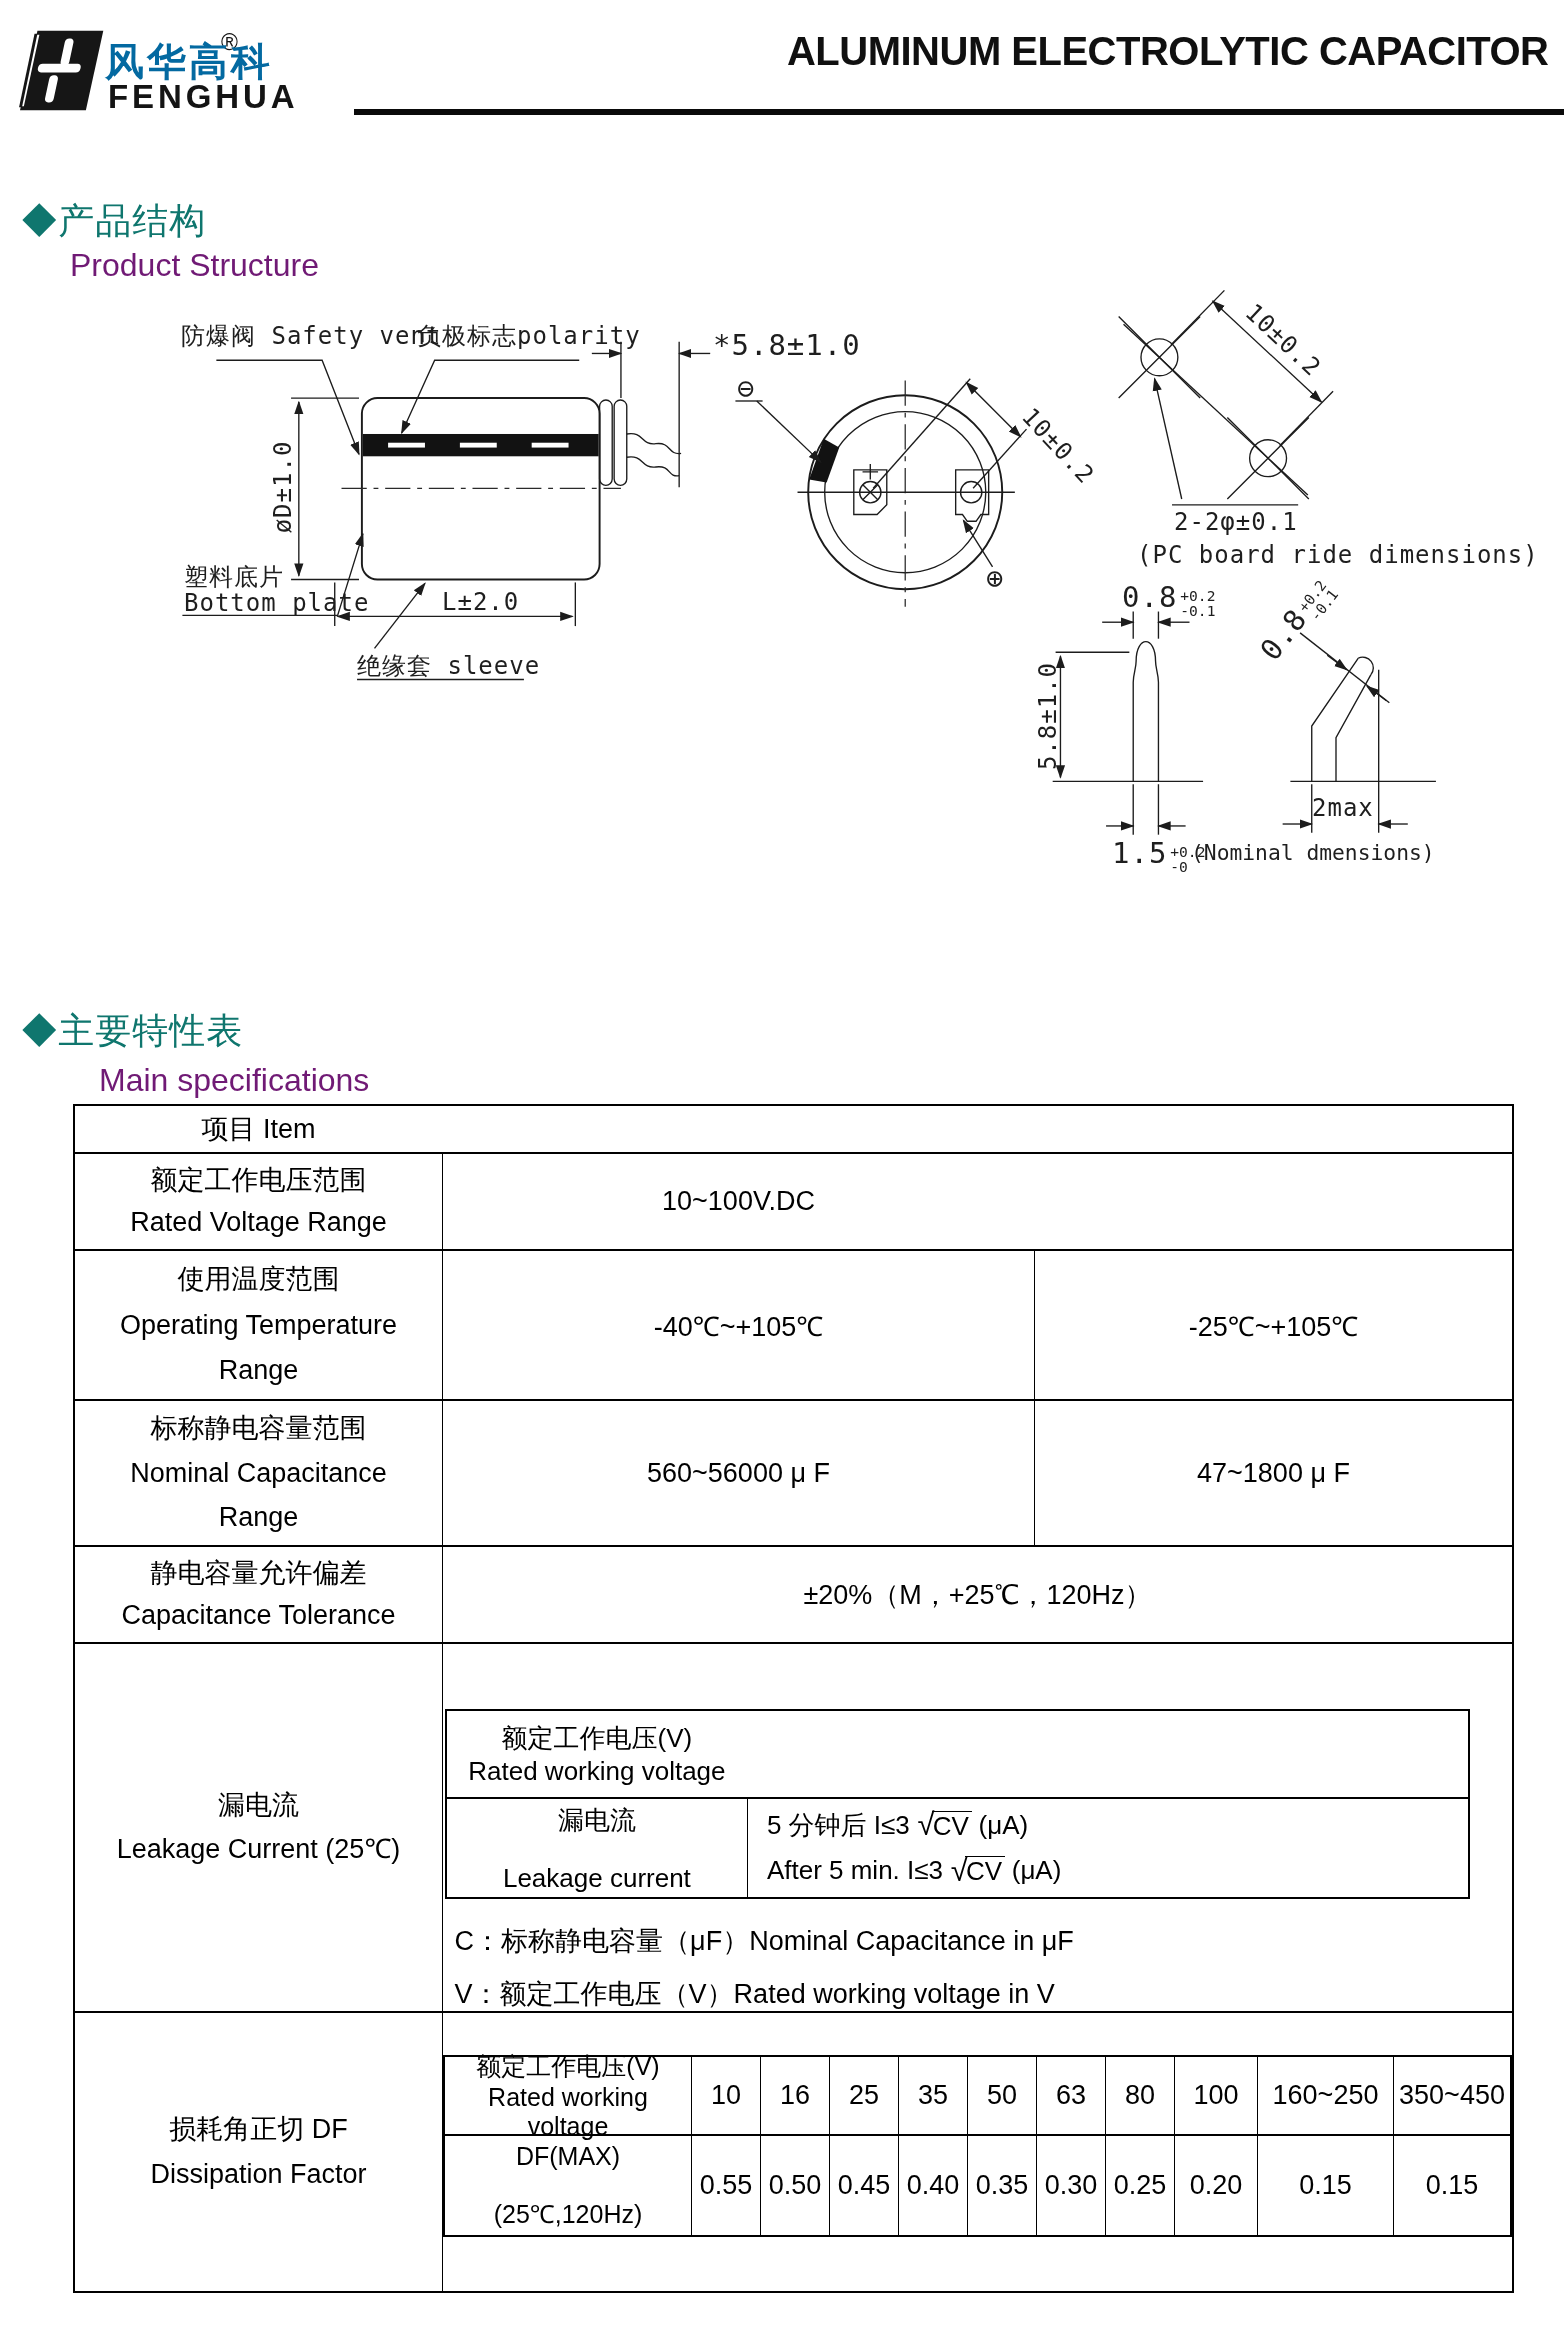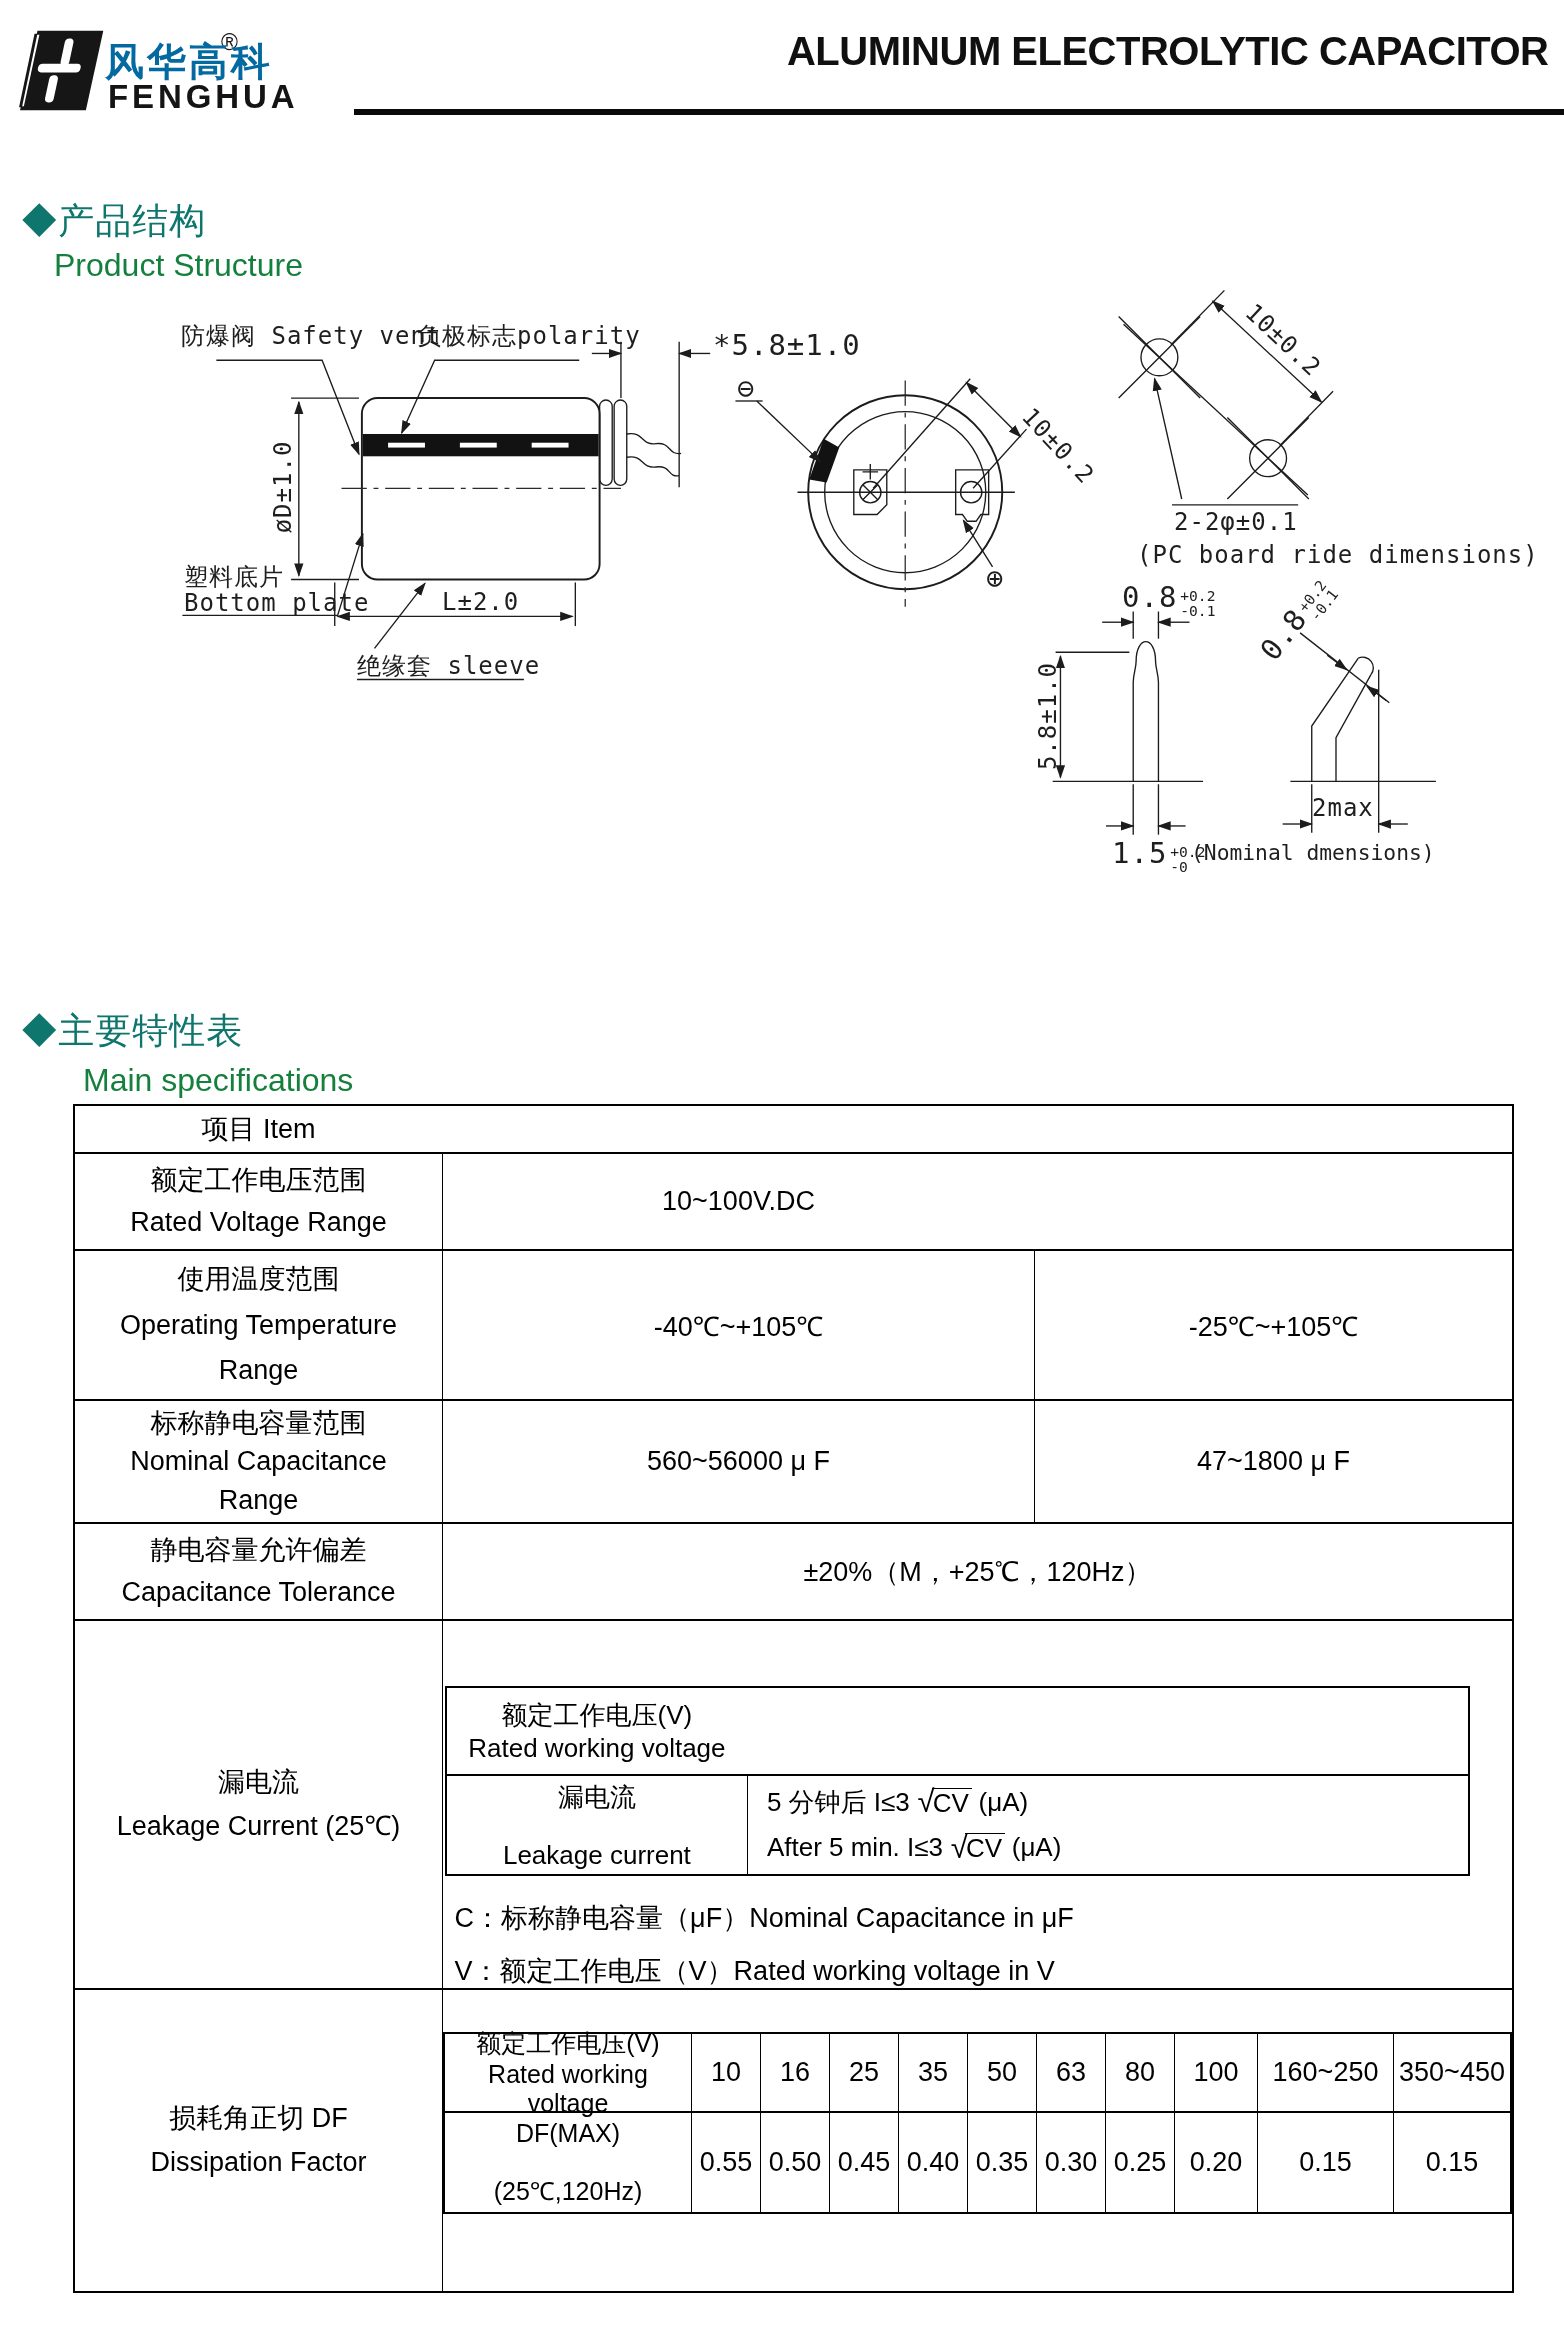--- a/index.html
+++ b/index.html
@@ -6,21 +6,21 @@
   .page{position:relative;width:1564px;height:2332px;background:#ffffff;overflow:hidden;
         font-family:"Liberation Sans",sans-serif;color:#000;}
   
   .logo-cn{position:absolute;left:105px;top:35px;font-size:39px;font-weight:700;letter-spacing:2.9px;color:#0369a1;}
   .logo-en{position:absolute;left:108px;top:78px;font-size:33px;font-weight:700;letter-spacing:3.9px;color:#141414;}
   .reg-mark{position:absolute;left:221px;top:29px;font-size:23px;color:#141414;}
   .doc-title{position:absolute;right:15.5px;top:29px;font-size:40px;font-weight:700;letter-spacing:-0.5px;color:#101010;white-space:nowrap;}
   .title-rule{position:absolute;left:354px;top:109px;width:1210px;height:5.8px;background:#0a0a0a;}
   
   .sec-cn{position:absolute;font-size:36px;font-weight:500;color:#0f766e;letter-spacing:1px;}
-  .sec-en{position:absolute;font-size:32px;font-weight:400;color:#15803d;}
+  .sec-en{position:absolute;font-size:32px;font-weight:400;color:#701a75;margin-left:16px;}
   .h1cn{left:21.3px;top:197px;} .h1en{left:54px;top:247px;}
   .h2cn{left:21.3px;top:1007px;} .h2en{left:83px;top:1062px;}
   
   .diagram-svg{position:absolute;left:0;top:0;width:1564px;height:932px;}
   .ln{fill:none;stroke:#1c1c1c;stroke-width:2;}
   .thin{stroke-width:1.4;}
   .cl{fill:none;stroke:#2a2a2a;stroke-width:1.3;stroke-dasharray:26 7 5 7;}
   .dim{fill:none;stroke:#1c1c1c;stroke-width:1.4;}
   .cad{position:absolute;font-family:"DejaVu Sans Mono",monospace;font-size:24px;color:#1e1e1e;
        white-space:nowrap;letter-spacing:1px;}
@@ -30,21 +30,21 @@
   .dimnum{font-size:29px;}
   .sym{font-size:29px;letter-spacing:0;}
   
   .spec-table{position:absolute;left:73px;top:1104px;width:1441px;height:1189px;
               border:2.9px solid #000;box-sizing:border-box;display:flex;flex-direction:column;
               font-size:27px;}
   .t-row{display:flex;box-sizing:border-box;flex:0 0 auto;}
   .t-row + .t-row{border-top:2.9px solid #000;}
   .t-cell{box-sizing:border-box;display:flex;align-items:center;justify-content:center;text-align:center;}
   .t-cell + .t-cell{border-left:1.9px solid #000;}
-  .h-head{height:46px;} .h-r1{height:97px;} .h-r2{height:150px;} .h-r3{height:123px;}
+  .h-head{height:46px;} .h-r1{height:97px;} .h-r2{height:150px;} .h-r3{height:146px;}
   .h-r4{height:97px;} .h-r5{height:369px;} .h-r6{flex:1 1 auto;}
   .c-item{flex:0 0 367px;flex-direction:column;}
   .c-v1{flex:0 0 592px;} .c-grow{flex:1 1 auto;}
   .spread{justify-content:space-evenly;} .tight{justify-content:center;gap:11.6px;}
   .lh{line-height:33px;}
   
   .c-leak{position:relative;display:block;}
   .ltable{position:absolute;left:1.9px;top:65px;width:1025px;height:190px;border:2.9px solid #000;
           box-sizing:border-box;display:flex;flex-direction:column;}
   .l-row{display:flex;box-sizing:border-box;}

